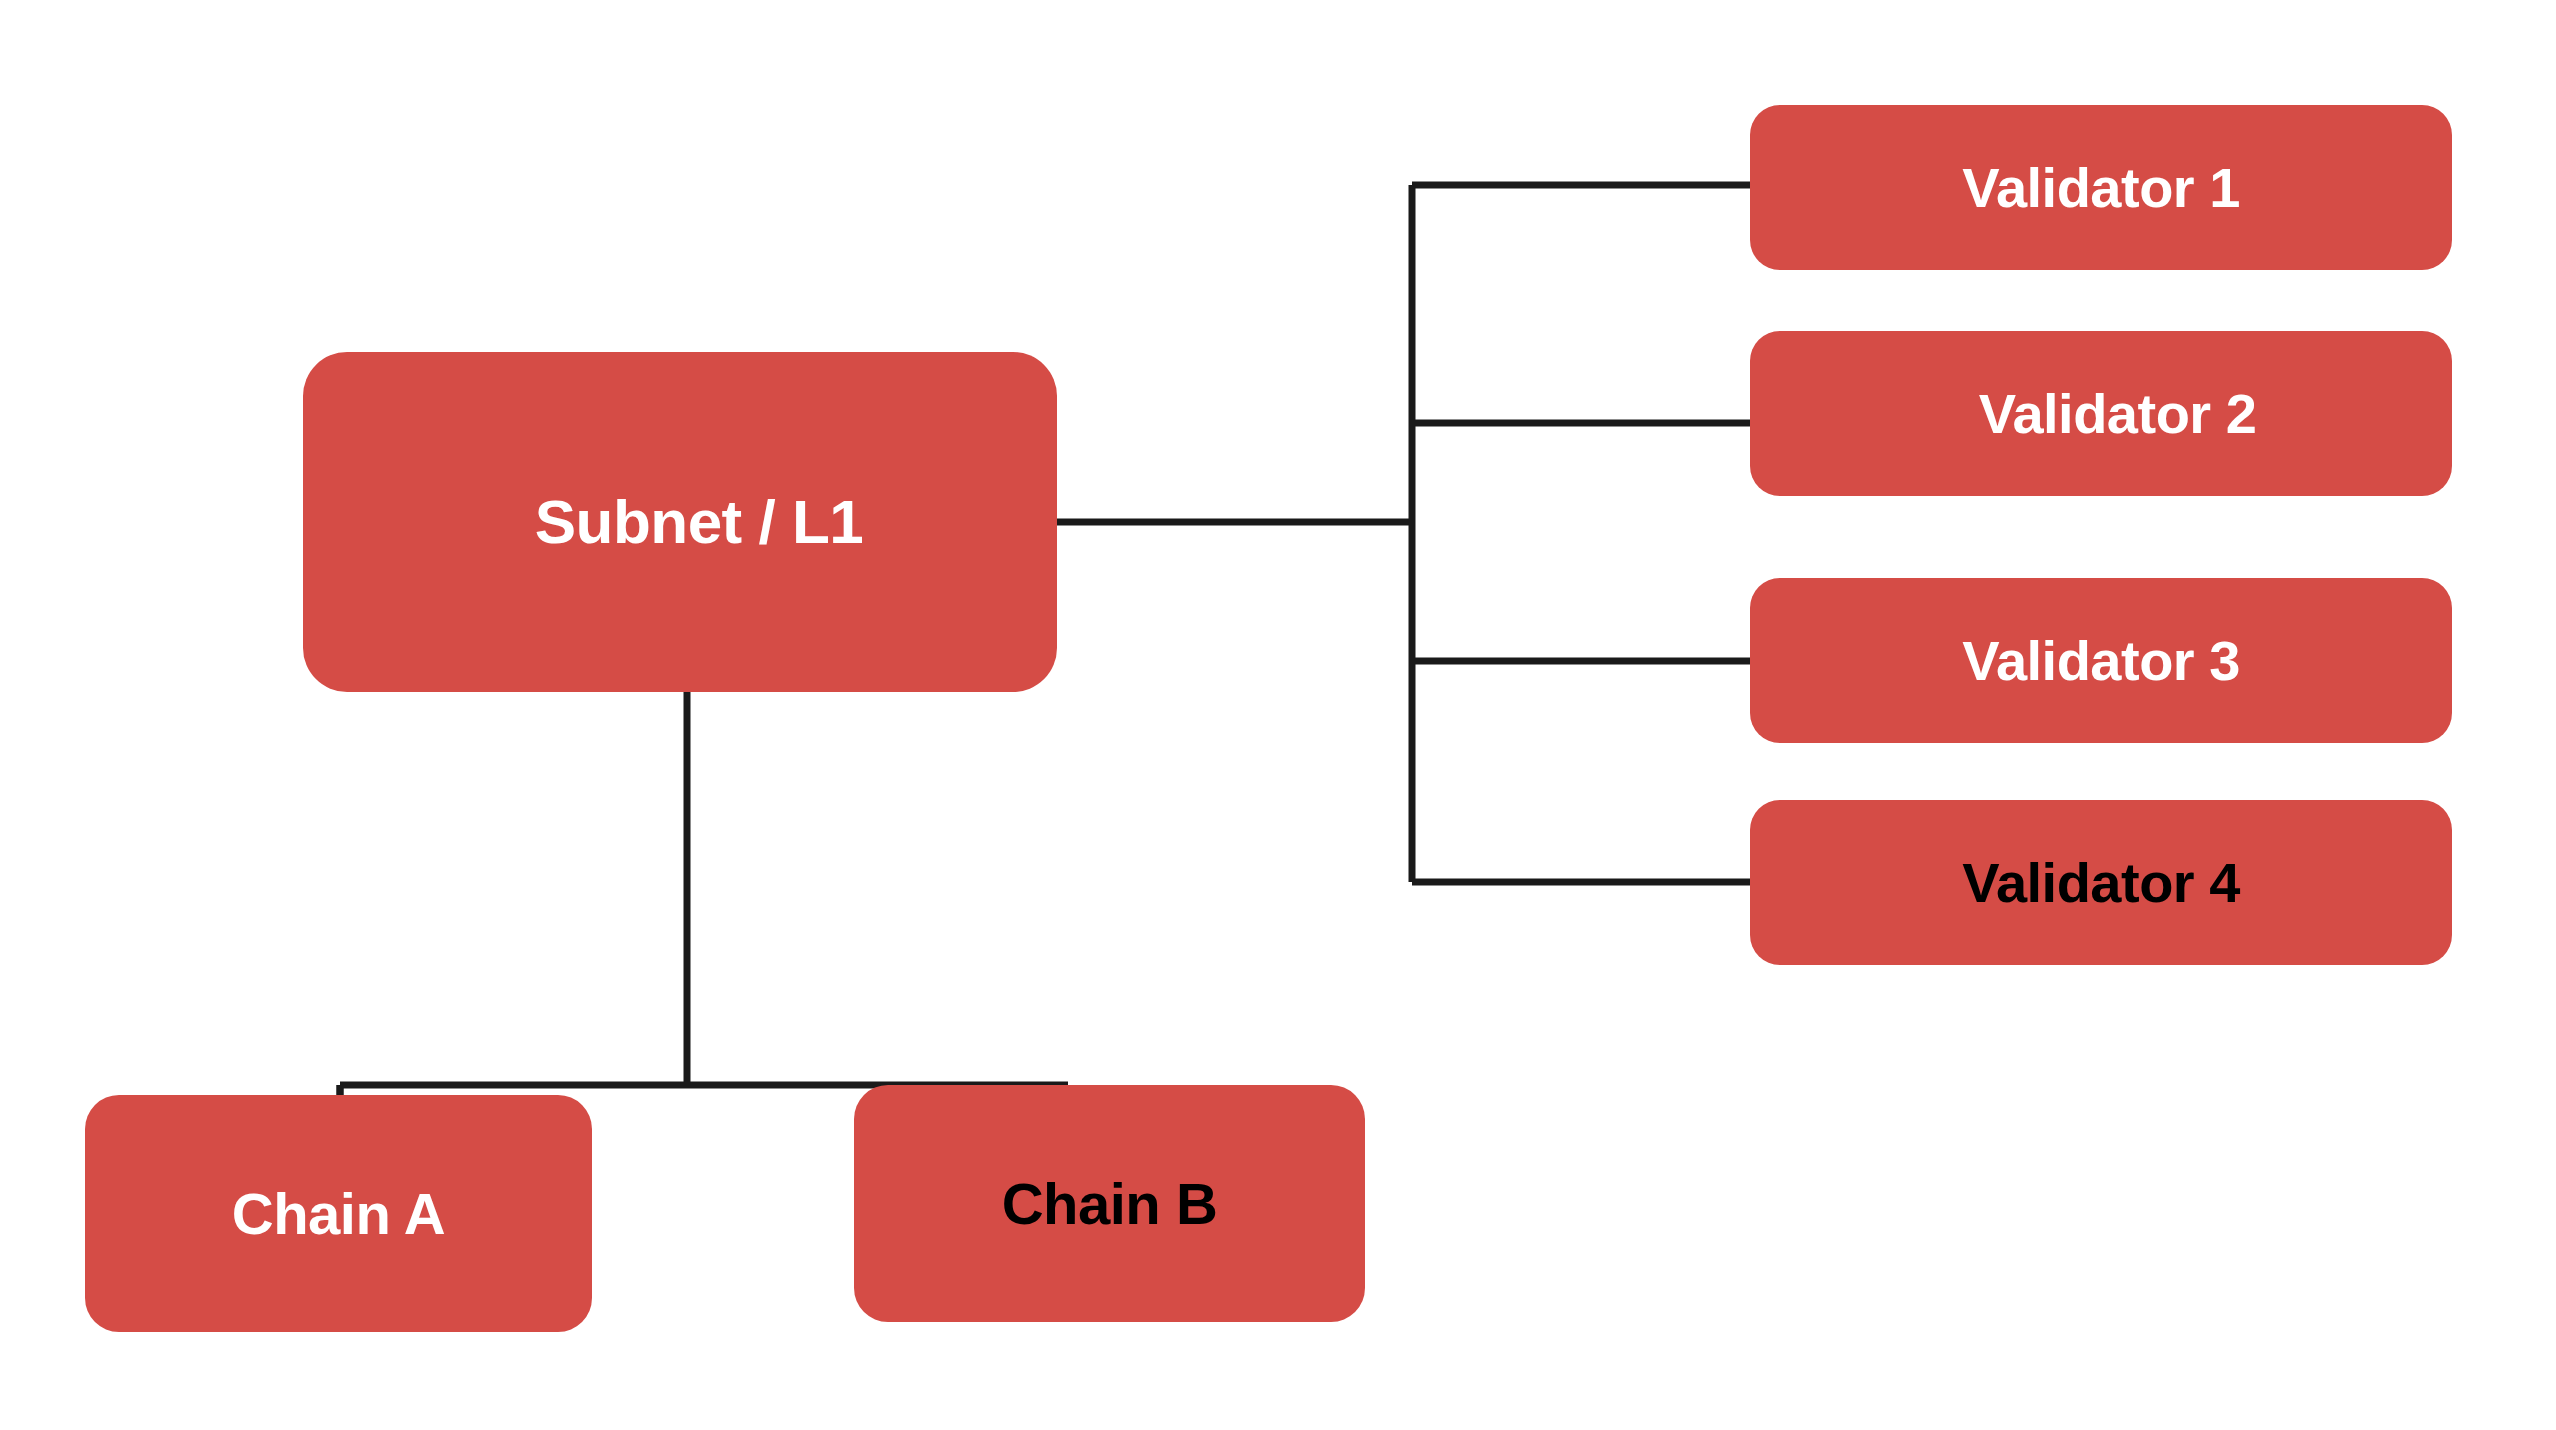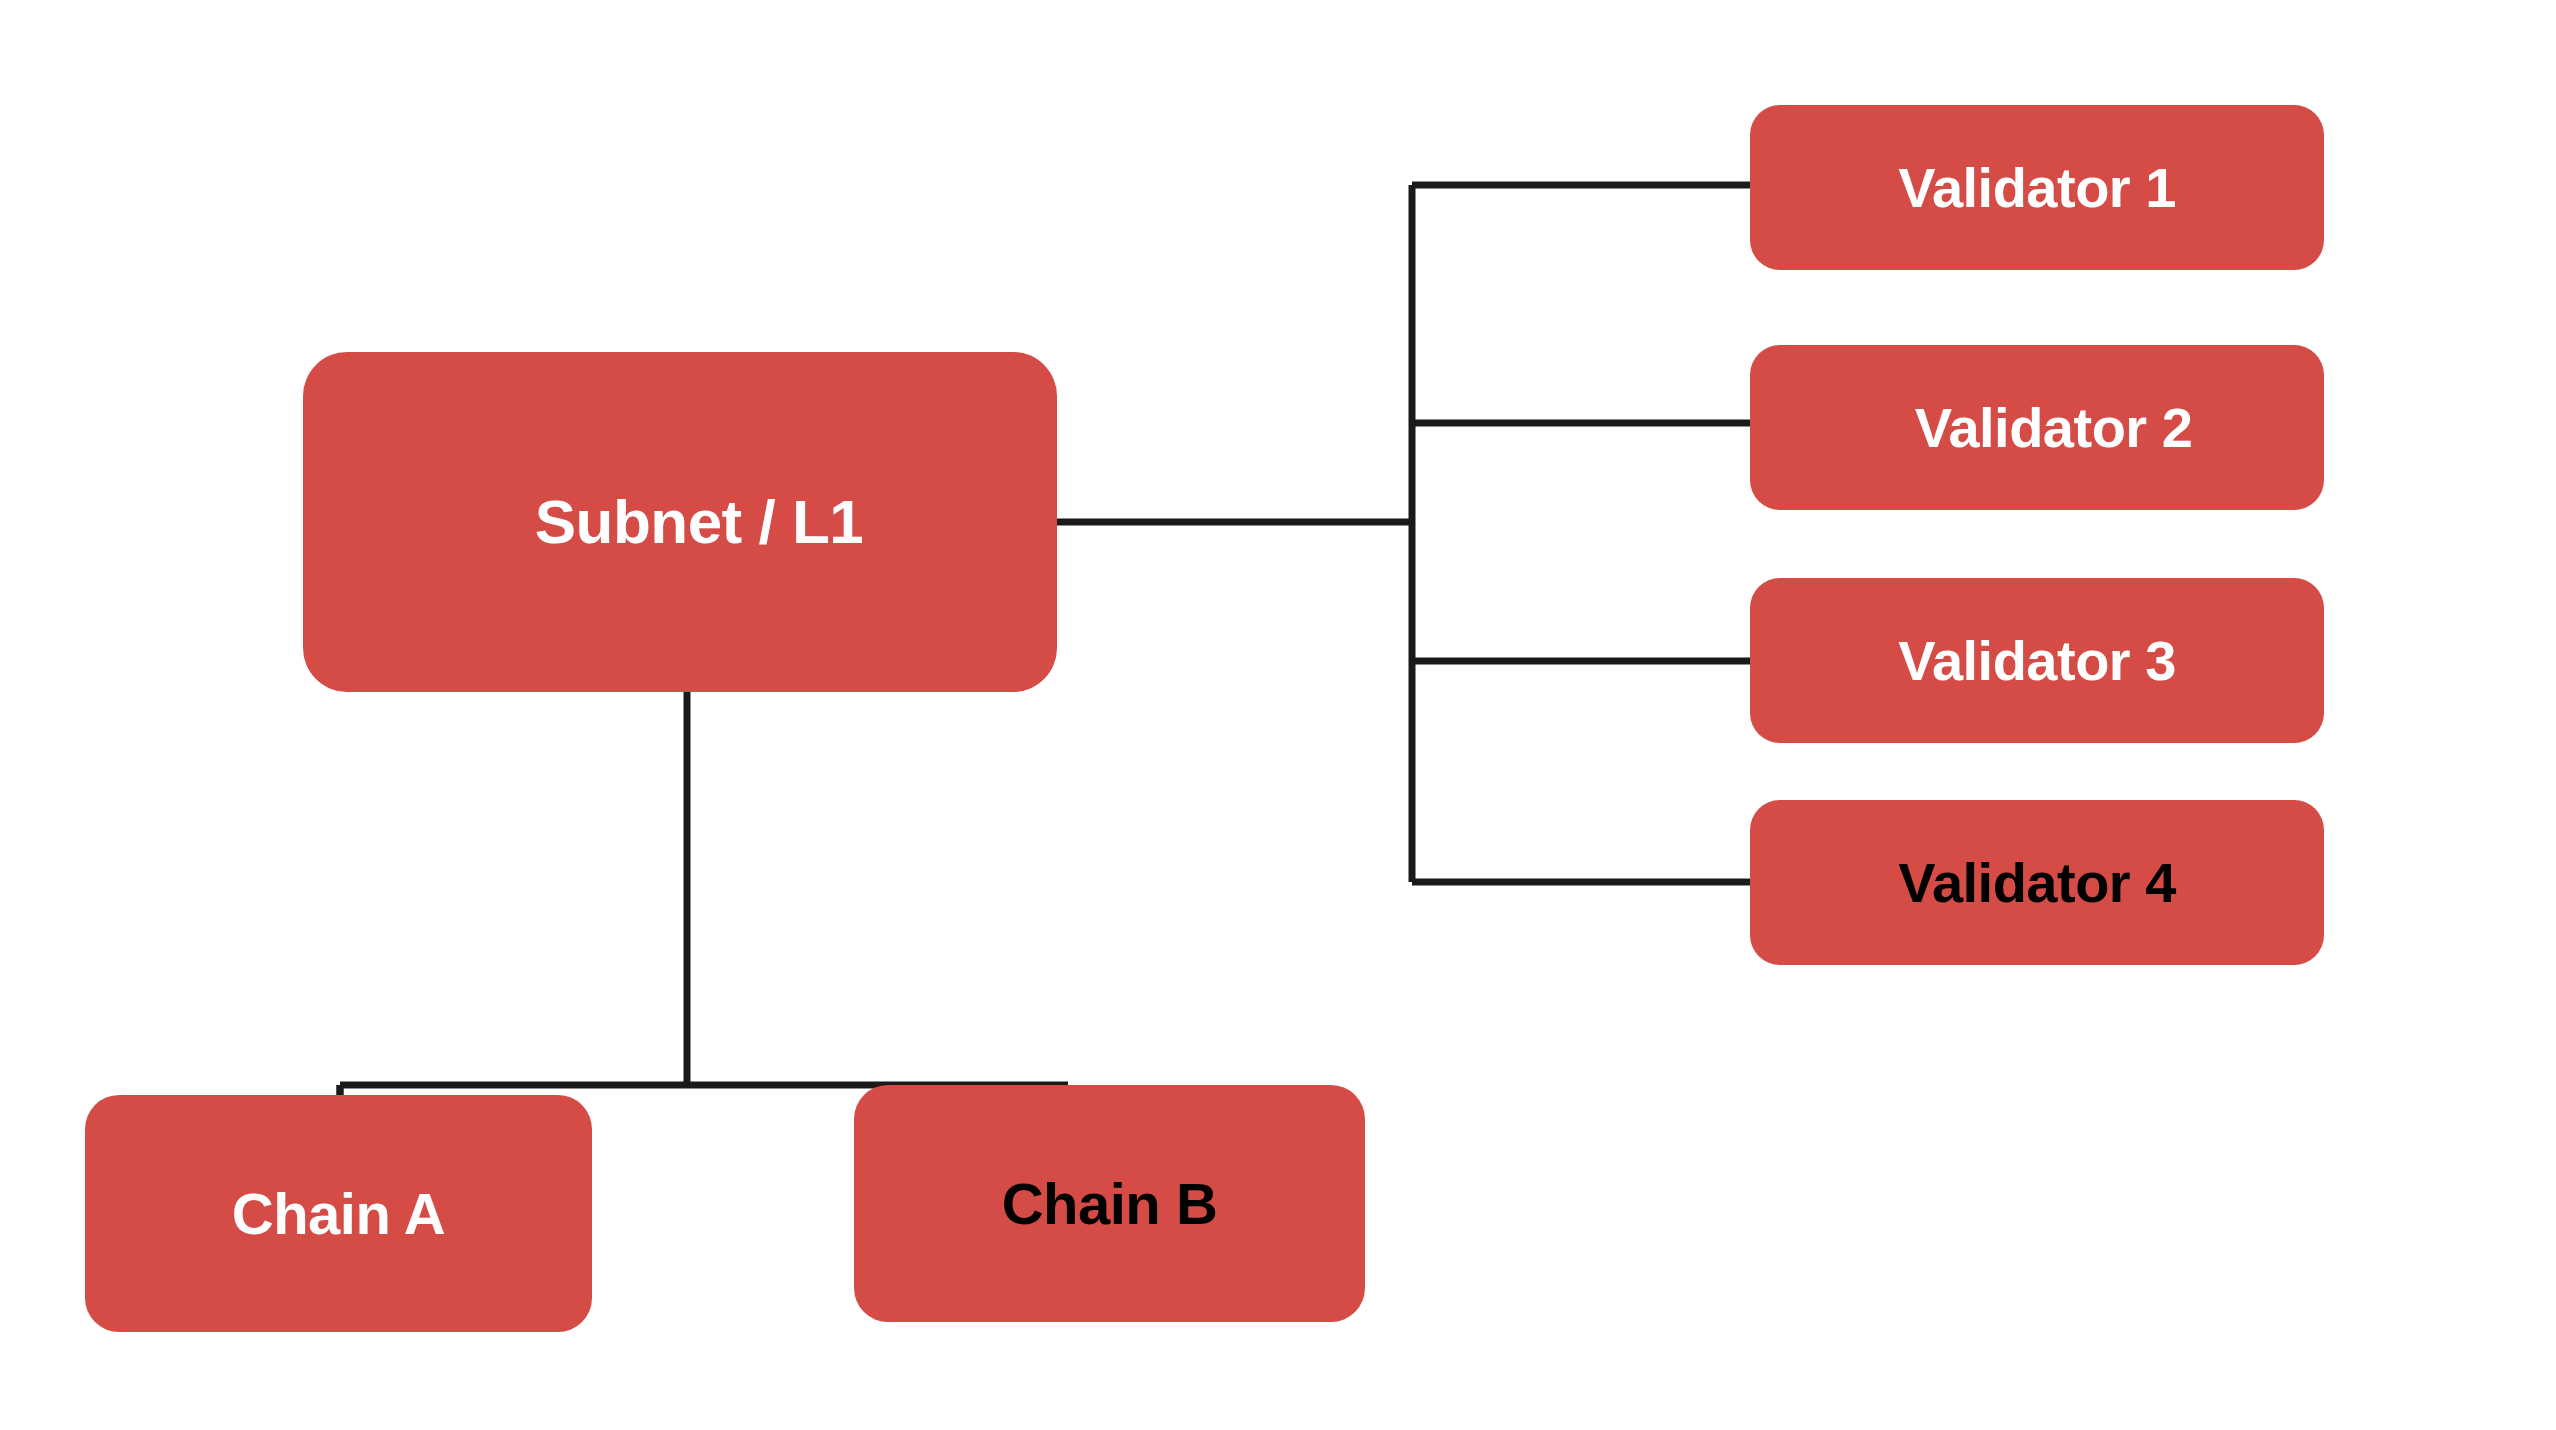--- a/index.html
+++ b/index.html
@@ -51,27 +51,27 @@
   .node--root {
     left: 303px;
     top: 352px;
     width: 754px;
     height: 340px;
     border-radius: 44px;
     font-size: 62px;
   }
   .node--validator {
     left: 1750px;
-    width: 574px;
+    width: 702px;
     height: 165px;
     border-radius: 30px;
     font-size: 56px;
   }
   .node--v1 { top: 105px; }
-  .node--v2 { top: 345px; padding-left: 33px; }
+  .node--v2 { top: 331px; padding-left: 33px; }
   .node--v3 { top: 578px; }
   .node--v4 { top: 800px; }
 
   .node--chain {
     height: 237px;
     border-radius: 34px;
     font-size: 58px;
   }
   .node--chain-a {
     left: 85px;

